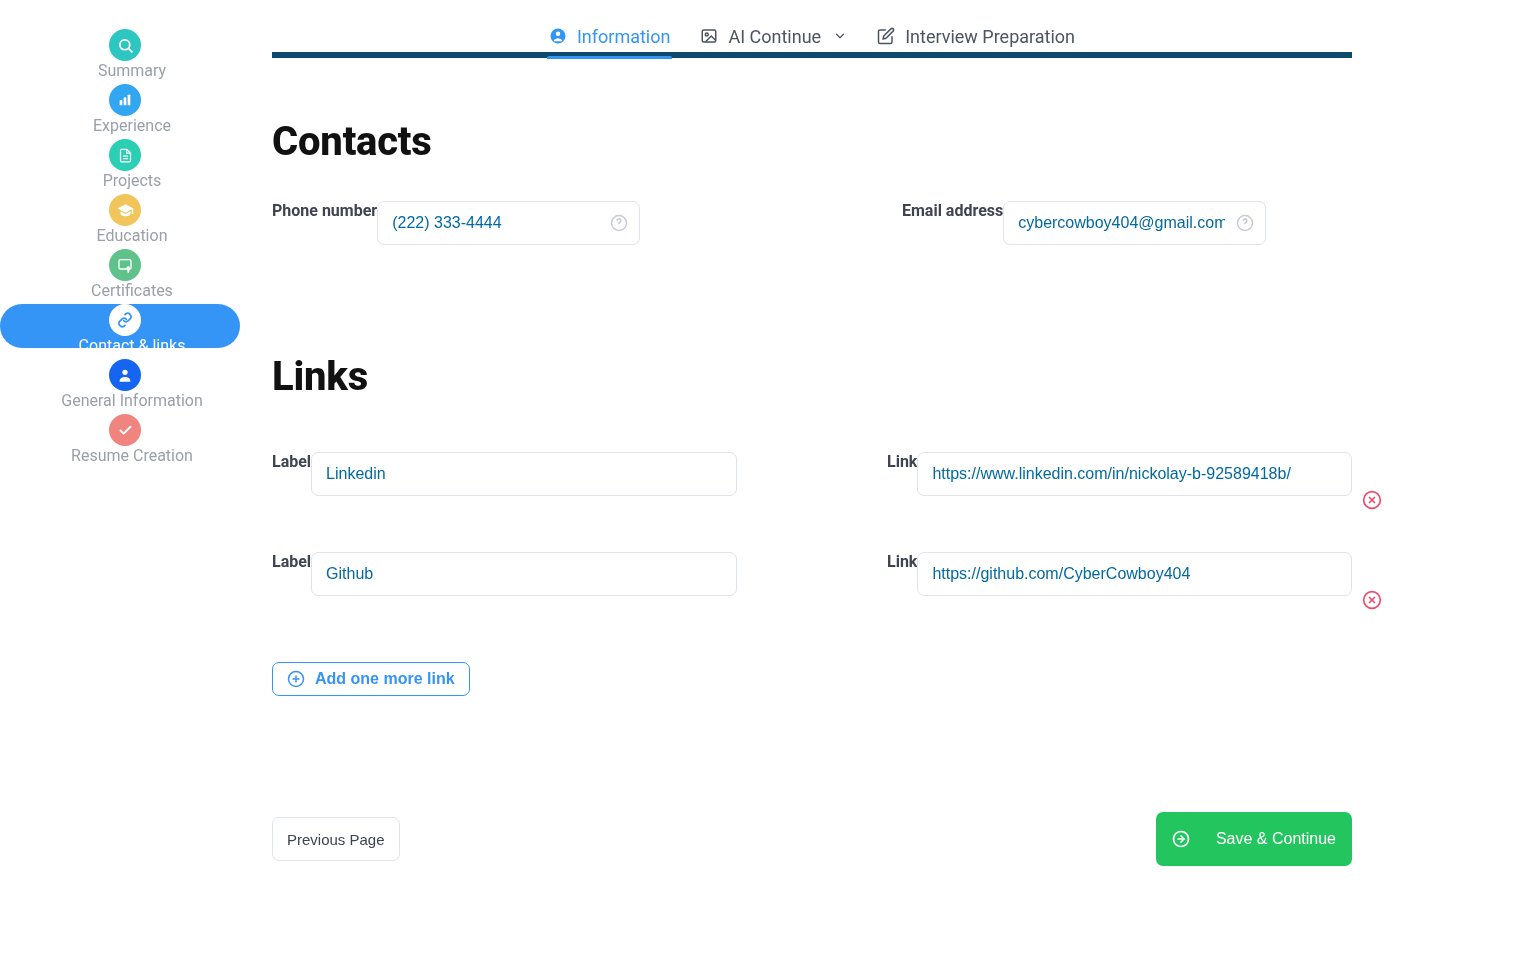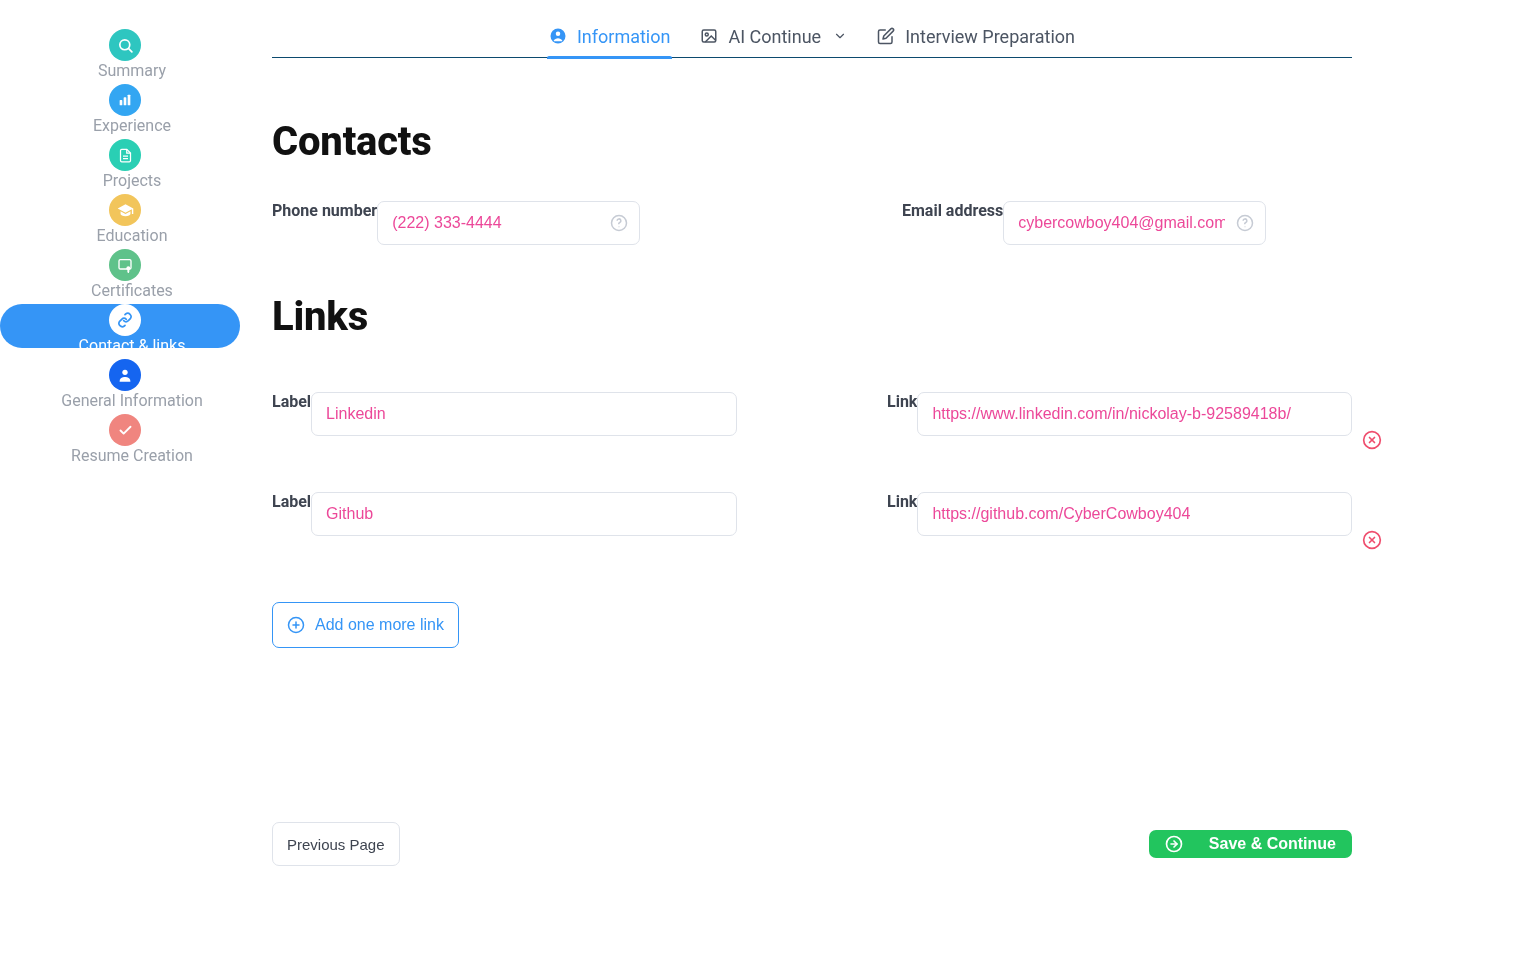--- a/index.html
+++ b/index.html
@@ -51,21 +51,21 @@
   .sidebar-item.active .label { color: #fff; }
   .sidebar-item.active .icon-circle { background: #fff; color: #3595f6; }
 
   
   .tabs {
     position: absolute;
     left: 272px;
     right: 184px;
     top: 14px;
     height: 44px;
-    border-bottom: 1px solid #0c4a6e;
+    border-bottom: 6px solid #0c4a6e;
     display: flex;
     justify-content: center;
     gap: 26px;
   }
   .tab {
     display: flex;
     align-items: center;
     gap: 10px;
     font-size: 18px;
     color: #4c5563;
@@ -96,21 +96,21 @@
     bottom: 0;
     padding-top: 60px;
   }
   h1.section-title {
     font-size: 40px;
     font-weight: 800;
     letter-spacing: -0.2px;
     color: #111;
     margin-bottom: 36px;
   }
-  h1.section-title.links { margin-top: 48px; margin-bottom: 52px; }
+  h1.section-title.links { margin-top: 108px; margin-bottom: 52px; }
 
   .form-row {
     display: flex;
     gap: 180px;
   }
   .field {
     flex: 1 1 0;
     display: flex;
     flex-direction: row;
     position: relative;
@@ -126,21 +126,21 @@
     display: flex;
     align-items: center;
   }
   input.text-input {
     width: 100%;
     height: 44px;
     border: 1px solid #dfe3ea;
     border-radius: 7px;
     padding: 0 40px 0 14px;
     font-size: 16px;
-    color: #ec4899;
+    color: #0369a1;
     outline: none;
     background: #fff;
   }
 
   .help-icon {
     position: absolute;
     right: 12px;
     top: 50%;
     transform: translateY(-50%);
     color: #c6cbd4;
@@ -173,28 +173,28 @@
     cursor: pointer;
     background: transparent;
     border: none;
     padding: 0;
   }
 
   .add-link-btn {
     display: inline-flex;
     align-items: center;
     gap: 10px;
-    height: 46px;
+    height: 34px;
     padding: 0 14px;
     border: 1.2px solid #3595f6;
     background: #fff;
     color: #3595f6;
     border-radius: 7px;
     font-size: 16px;
-    font-weight: 400;
+    font-weight: 700;
     cursor: pointer;
     margin-top: 10px;
   }
 
   .footer-row {
     position: absolute;
     left: 272px;
     right: 184px;
     bottom: 100px;
     display: flex;
@@ -208,28 +208,28 @@
     background: #fff;
     border-radius: 7px;
     font-size: 15px;
     color: #3e4450;
     cursor: pointer;
   }
   .save-btn {
     display: inline-flex;
     align-items: center;
     gap: 26px;
-    height: 28px;
+    height: 54px;
     padding: 0 16px;
     background: #22c55e;
     color: #fff;
     border: none;
     border-radius: 7px;
     font-size: 16px;
-    font-weight: 700;
+    font-weight: 400;
     cursor: pointer;
   }
 
   svg { display: block; }
 </style>
 </head>
 <body>
 
 <nav class="sidebar">
   <div class="sidebar-item">

